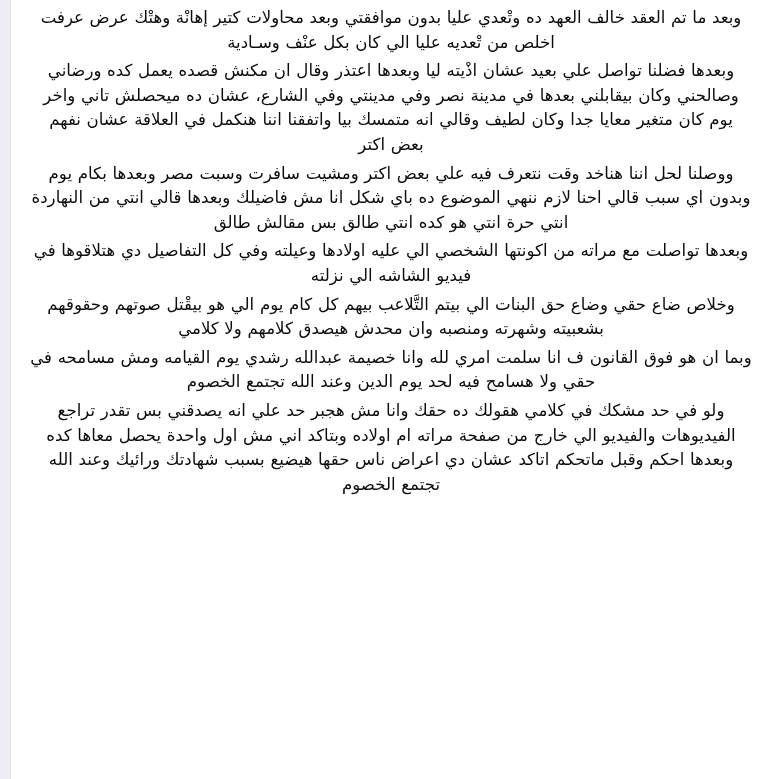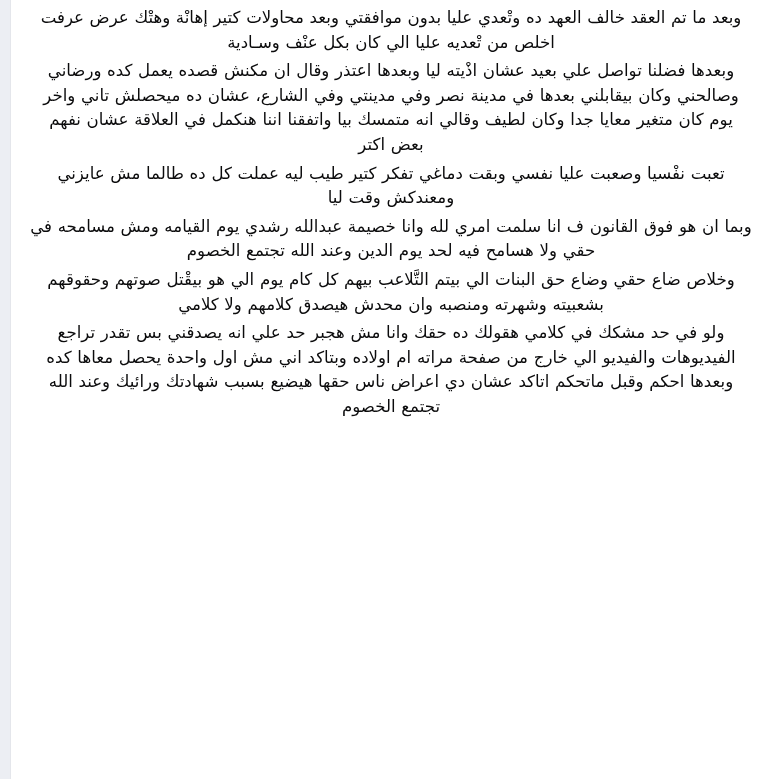--- a/index.html
+++ b/index.html
@@ -59,18 +59,19 @@
 </style>
 </head>
 <body>
 
 <div class="page-edge"></div>
 
 <article class="post-body">
 
   <p class="paragraph">وبعد ما تم العقد خالف العهد ده وتْعدي عليا بدون موافقتي وبعد محاولات كتير إهانْة وهتْك عرض عرفت اخلص من تْعديه عليا الي كان بكل عنْف وسـادية</p>
   <p class="paragraph gap-before">وبعدها فضلنا تواصل علي بعيد عشان اذْيته ليا وبعدها اعتذر وقال ان مكنش قصده يعمل كده ورضاني وصالحني وكان بيقابلني بعدها في مدينة نصر وفي مدينتي وفي الشارع، عشان ده ميحصلش تاني واخر يوم كان متغير معايا جدا وكان لطيف وقالي انه متمسك بيا واتفقنا اننا هنكمل في العلاقة عشان نفهم بعض اكتر</p>
-  <p class="paragraph gap-before">تعبت نفْسيا وصعبت عليا نفسي وبقت دماغي تفكر كتير طيب ليه عملت كل ده طالما مش عايزني ومعندكش وقت ليا</p>
+  <p class="paragraph gap-before">ووصلنا لحل اننا هناخد وقت نتعرف فيه علي بعض اكتر ومشيت سافرت وسبت مصر وبعدها بكام يوم وبدون اي سبب قالي احنا لازم ننهي الموضوع ده باي شكل انا مش فاضيلك وبعدها قالي انتي من النهاردة انتي حرة انتي هو كده انتي طالق بس مقالش طالق</p>
+  <p class="paragraph gap-before">وبعدها تواصلت مع مراته من اكونتها الشخصي الي عليه اولادها وعيلته وفي كل التفاصيل دي هتلاقوها في فيديو الشاشه الي نزلته</p>
+  <p class="paragraph">وخلاص ضاع حقي وضاع حق البنات الي بيتم التَّلاعب بيهم كل كام يوم الي هو بيقْتل صوتهم وحقوقهم بشعبيته وشهرته ومنصبه وان محدش هيصدق كلامهم ولا كلامي</p>
   <p class="paragraph gap-before">وبما ان هو فوق القانون ف انا سلمت امري لله وانا خصيمة عبدالله رشدي يوم القيامه ومش مسامحه في حقي ولا هسامح فيه لحد يوم الدين وعند الله تجتمع الخصوم</p>
-  <p class="paragraph">وخلاص ضاع حقي وضاع حق البنات الي بيتم التَّلاعب بيهم كل كام يوم الي هو بيقْتل صوتهم وحقوقهم بشعبيته وشهرته ومنصبه وان محدش هيصدق كلامهم ولا كلامي</p>
   <p class="paragraph gap-before">ولو في حد مشكك في كلامي هقولك ده حقك وانا مش هجبر حد علي انه يصدقني بس تقدر تراجع الفيديوهات والفيديو الي خارج من صفحة مراته ام اولاده وبتاكد اني مش اول واحدة يحصل معاها كده وبعدها احكم وقبل ماتحكم اتاكد عشان دي اعراض ناس حقها هيضيع بسبب شهادتك ورائيك وعند الله تجتمع الخصوم</p>
 
 </article>
 
 </body></html>

